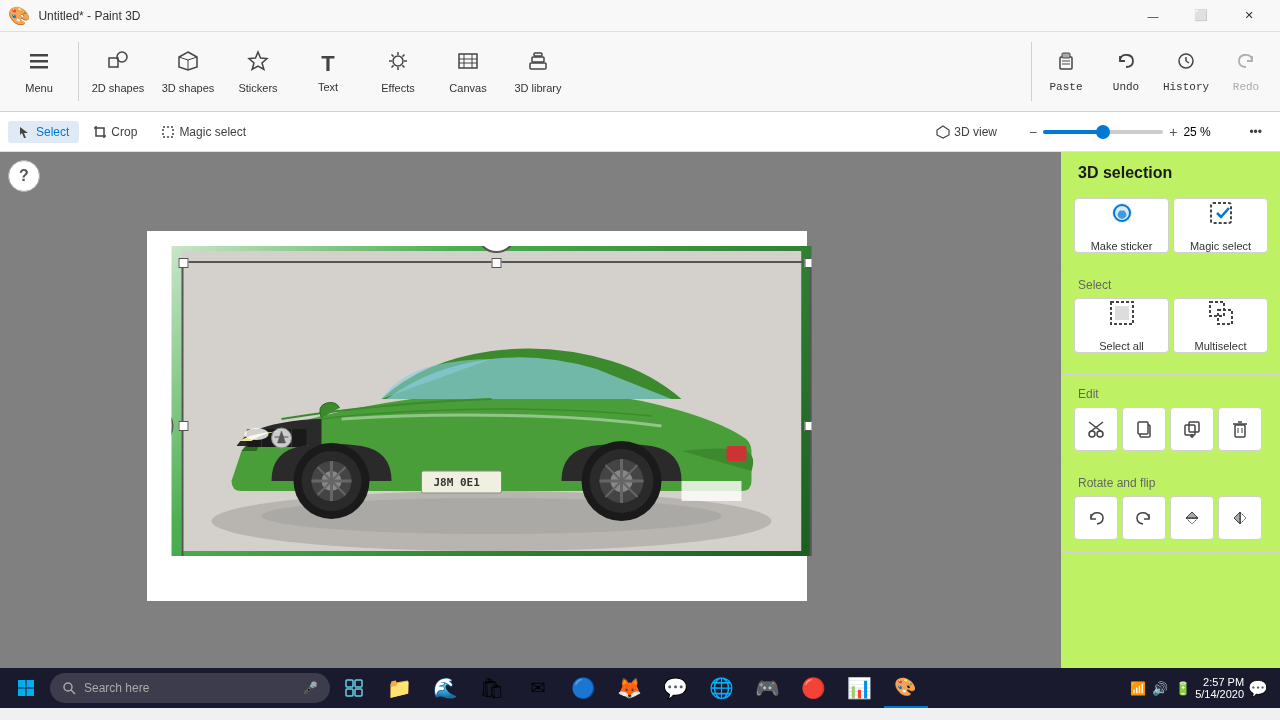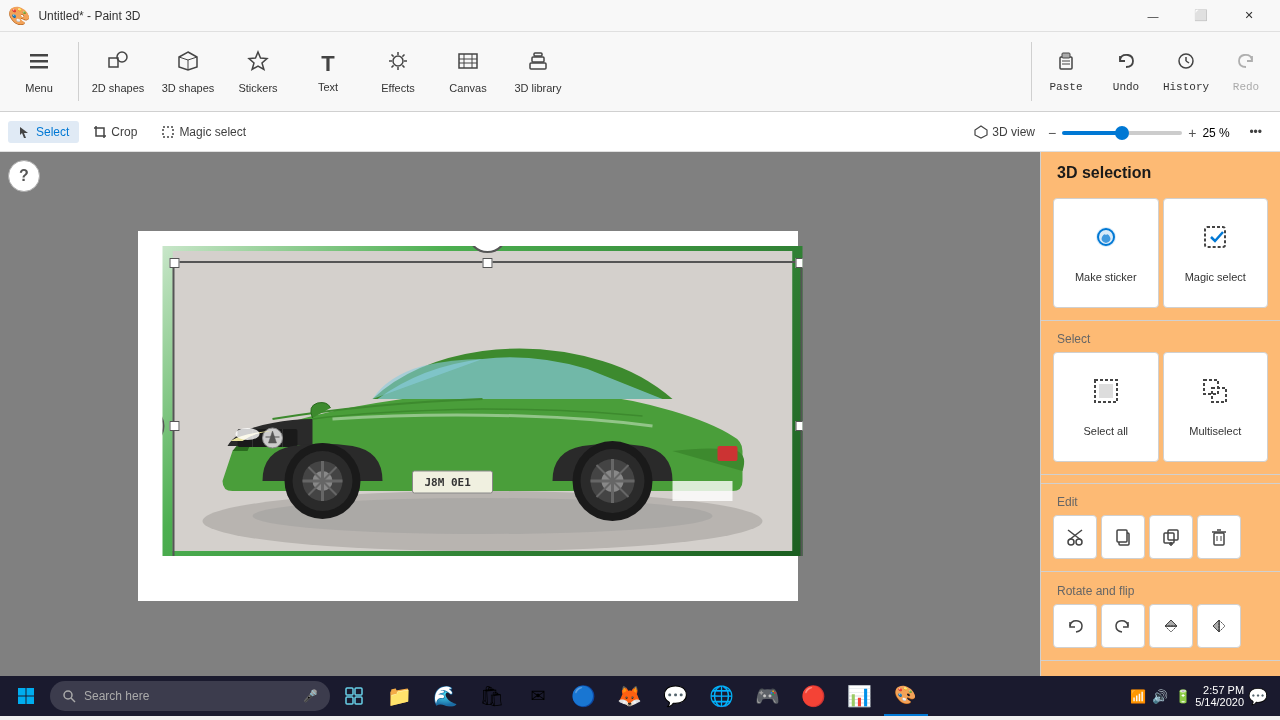--- a/index.html
+++ b/index.html
@@ -63,21 +63,21 @@
     .cmd-btn {
       display: flex; align-items: center; gap: 4px;
       padding: 4px 10px;
       border-radius: 3px;
       cursor: pointer;
       font-size: 12px;
       color: #404040;
       border: none; background: transparent;
     }
     .cmd-btn.active { background: #e0eaf5; color: #0078d4; }
-    .cmd-right { margin-left: auto; display: flex; align-items: flex-end; gap: 1px; }
+    .cmd-right { margin-left: auto; display: flex; align-items: center; gap: 20px; }
     .zoom-area { display: flex; align-items: center; gap: 4px; font-size: 12px; }
     .zoom-slider {
       width: 120px; height: 4px;
       background: linear-gradient(to right, #0078d4 50%, #ccc 50%);
       border-radius: 2px; position: relative; cursor: pointer;
     }
     .zoom-slider-thumb {
       position: absolute; top: -5px; left: 50%;
       width: 14px; height: 14px; border-radius: 50%;
       background: #0078d4; transform: translateX(-50%);
@@ -178,22 +178,22 @@
       border-radius: 50%;
       background: white;
       border: 1px solid #aaa;
       display: flex; align-items: center; justify-content: center;
       font-size: 16px; cursor: pointer;
       font-weight: bold; color: #555;
     }
 
     
     .right-panel {
-      width: 240px;
-      background: #fdba74;
+      width: 219px;
+      background: #bef264;
       border-left: 1px solid #d0d0d0;
       display: flex;
       flex-direction: column;
       overflow-y: auto;
     }
     .panel-title {
       padding: 12px 16px 8px;
       font-size: 16px;
       font-weight: 600;
       color: #1a1a1a;
@@ -207,22 +207,22 @@
       margin-bottom: 6px;
       padding: 0 4px;
     }
     .panel-grid {
       display: grid;
       grid-template-columns: 1fr 1fr;
       gap: 4px;
     }
     .panel-btn {
       display: flex; flex-direction: column; align-items: center; justify-content: center;
-      padding: 24px 4px;
-      gap: 15px;
+      padding: 0 4px;
+      gap: 8px;
       border: 1px solid #d0d0d0;
       border-radius: 4px;
       background: white;
       cursor: pointer;
       font-size: 11px;
       color: #333;
     }
     .panel-btn.disabled { opacity: 0.4; cursor: not-allowed; }
     .panel-btn .icon { font-size: 20px; }
     .panel-btn-row {
@@ -243,21 +243,21 @@
 
     
     .taskbar {
       height: 40px;
       background: #1a1a2e;
       display: flex;
       align-items: center;
       padding: 0 4px;
       gap: 2px;
       position: fixed;
-      bottom: 4px;
+      bottom: 12px;
       width: 1280px;
     }
     .taskbar-start { width: 44px; height: 40px; display: flex; align-items: center; justify-content: center; cursor: pointer; }
     .taskbar-search {
       flex: 0 0 280px;
       height: 30px;
       background: rgba(255,255,255,0.15);
       border-radius: 15px;
       display: flex; align-items: center;
       padding: 0 12px; gap: 8px;

